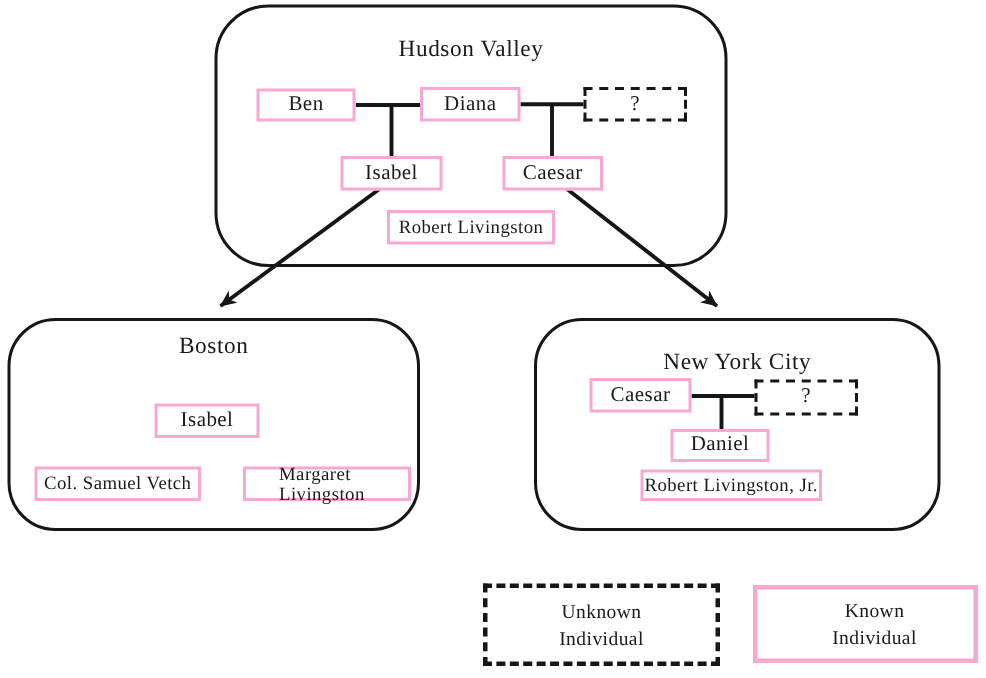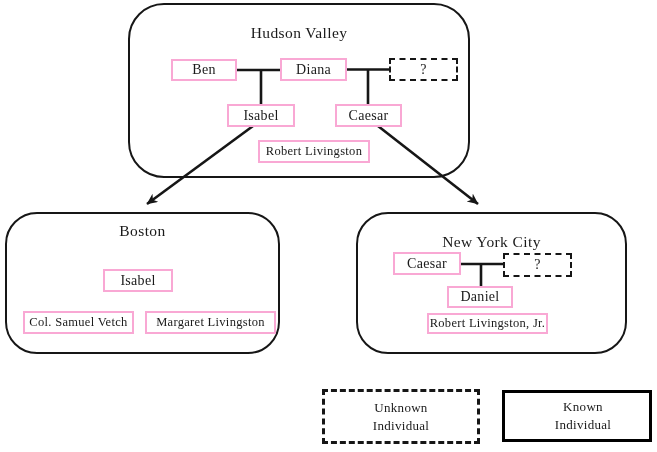--- a/index.html
+++ b/index.html
@@ -51,21 +51,21 @@
     align-items: center;
     justify-content: center;
     text-align: center;
     font-size: 13px;
     letter-spacing: 0.3px;
     line-height: 1.35;
     z-index: 3;
     background: #ffffff;
   }
   .legend-box.dashed { border: 3px dashed #161616; }
-  .legend-box.solid  { border: 3px solid #000000; padding-left: 12px; }
+  .legend-box.solid  { border: 3px solid #f9a8d4; padding-left: 12px; }
   .legend-box span { display: inline-block; width: 92px; }
 </style>
 </head>
 <body>
 
 <div class="canvas">
 
   <svg class="lines" width="657" height="452" viewBox="0 0 657 452">
     <defs>
       <marker id="arrow" markerWidth="14" markerHeight="12" refX="10.5" refY="5" orient="auto" markerUnits="userSpaceOnUse">
@@ -78,36 +78,36 @@
     <line x1="261" y1="70" x2="261" y2="105" stroke="#161616" stroke-width="2.6"></line>
     <line x1="368" y1="69.5" x2="368" y2="105" stroke="#161616" stroke-width="2.6"></line>
 
     <line x1="460" y1="264" x2="504" y2="264" stroke="#161616" stroke-width="2.6"></line>
     <line x1="481" y1="264" x2="481" y2="287" stroke="#161616" stroke-width="2.6"></line>
 
     <line x1="253" y1="126" x2="147" y2="204" stroke="#161616" stroke-width="2.6" marker-end="url(#arrow)"></line>
     <line x1="378" y1="126" x2="478" y2="204" stroke="#161616" stroke-width="2.6" marker-end="url(#arrow)"></line>
   </svg>
 
-  <div class="group" style="left:128px; top:3px; width:342px; height:175px;padding-left:15px;">
+  <div class="group" style="left:143px; top:3px; width:342px; height:175px;padding-left:15px;">
     <div class="group-title" style="top:19px;">Hudson Valley</div>
   </div>
   <div class="node" style="left:171px; top:59px; width:66px; height:22px;">Ben</div>
   <div class="node" style="left:280px; top:58px; width:67px; height:23px;">Diana</div>
   <div class="node dashed" style="left:389px; top:58px; width:69px; height:23px;">?</div>
   <div class="node" style="left:227px; top:104px; width:68px; height:23px;">Isabel</div>
   <div class="node" style="left:335px; top:104px; width:67px; height:23px;">Caesar</div>
   <div class="node small" style="left:258px; top:140px; width:112px; height:23px;">Robert Livingston</div>
 
   <div class="group" style="left:5px; top:212px; width:275px; height:142px; border-radius:32px;">
     <div class="group-title" style="top:8px;">Boston</div>
   </div>
   <div class="node" style="left:103px; top:269px; width:70px; height:23px;">Isabel</div>
   <div class="node small" style="left:23px; top:311px; width:111px; height:23px;">Col. Samuel Vetch</div>
-  <div class="node small" style="left:145px; top:311px; width:131px; height:23px;">Margaret Livingston</div>
+  <div class="node small" style="left:162px; top:311px; width:112px; height:23px;padding-left:22px;">Margaret Livingston</div>
 
   <div class="group" style="left:356px; top:212px; width:271px; height:142px; border-radius:32px;">
     <div class="group-title" style="top:19px;">New York City</div>
   </div>
   <div class="node" style="left:393px; top:252px; width:68px; height:23px;">Caesar</div>
   <div class="node dashed" style="left:503px; top:253px; width:69px; height:24px;">?</div>
   <div class="node" style="left:447px; top:286px; width:66px; height:22px;">Daniel</div>
   <div class="node small" style="left:427px; top:313px; width:121px; height:21px;">Robert Livingston, Jr.</div>
 
   <div class="legend-box dashed" style="left:322px; top:389px; width:158px; height:55px;">

